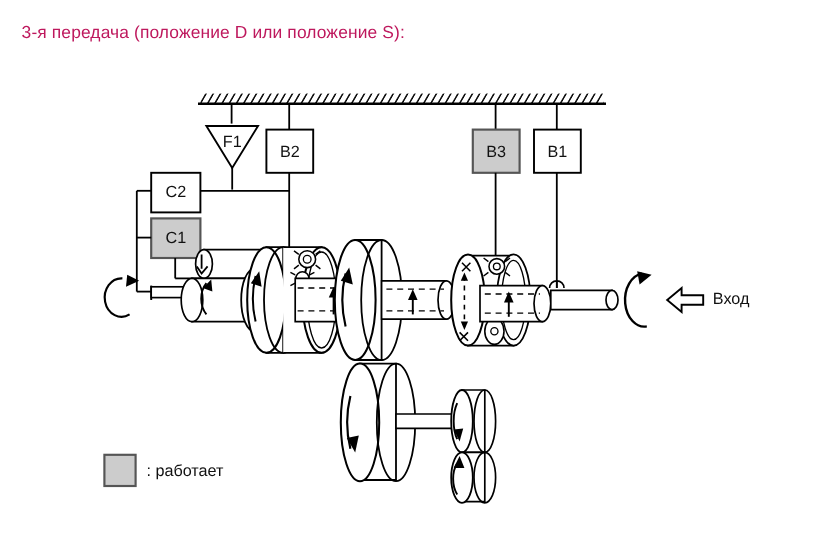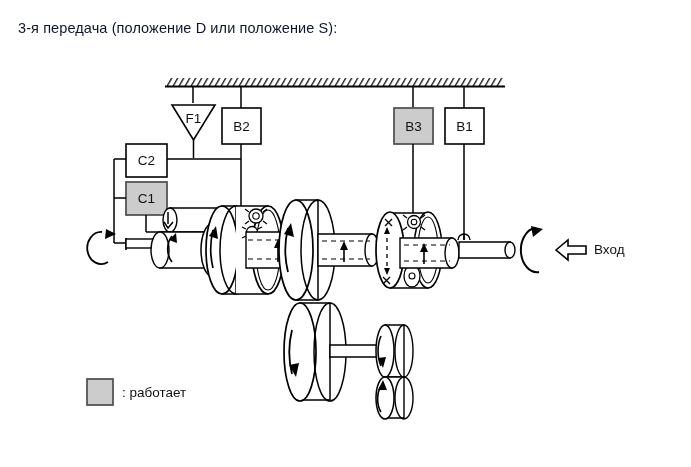--- a/index.html
+++ b/index.html
@@ -10,21 +10,21 @@
     color:#000;
     overflow:hidden;
     position:relative;
   }
   #title{
     position:absolute;
     left:18px; top:20px;
     font-size:14.5px;
     letter-spacing:0.1px;
     white-space:nowrap;
-    color:#0f172a;
+    color:#be185d;
   }
   #diagram{
     position:absolute;
     left:0; top:0;
     width:691px; height:467px;
   }
   .lbl{
     font-family:"Liberation Sans", sans-serif;
     font-size:13.5px;
     fill:#111;

